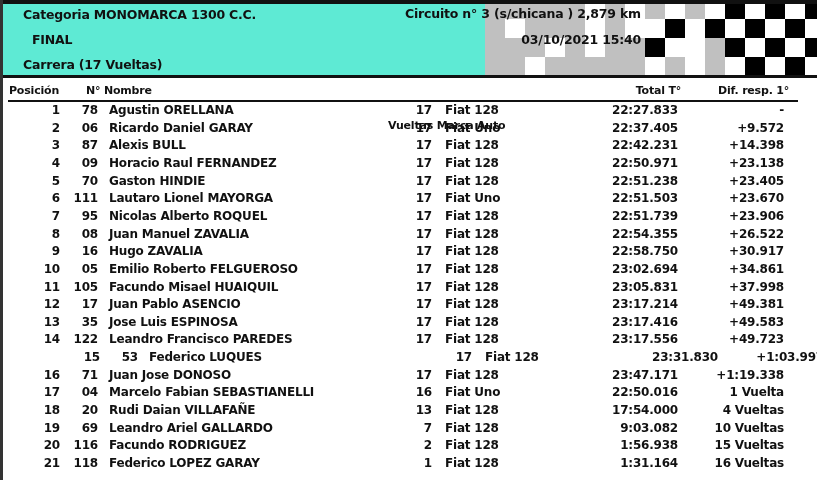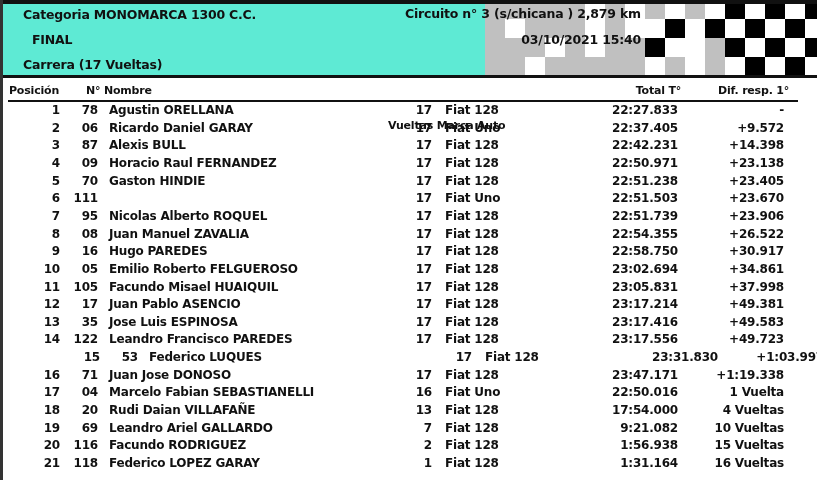--- a/index.html
+++ b/index.html
@@ -166,20 +166,21 @@
       <span class="c-num">70</span>
       <span class="c-name">Gaston  HINDIE</span>
       <span class="c-laps">17</span>
       <span class="c-car">Fiat 128</span>
       <span class="c-time">22:51.238</span>
       <span class="c-diff">+23.405</span>
     </div>
     <div class="row" style="top: 191.25px;">
       <span class="c-pos">6</span>
       <span class="c-num">111</span>
+      <span class="c-name">Lautaro Lionel  MAYORGA</span>
       <span class="c-laps">17</span>
       <span class="c-car">Fiat Uno</span>
       <span class="c-time">22:51.503</span>
       <span class="c-diff">+23.670</span>
     </div>
     <div class="row" style="top: 208.9px;">
       <span class="c-pos">7</span>
       <span class="c-num">95</span>
       <span class="c-name">Nicolas Alberto  ROQUEL</span>
       <span class="c-laps">17</span>
@@ -192,21 +193,21 @@
       <span class="c-num">08</span>
       <span class="c-name">Juan Manuel  ZAVALIA</span>
       <span class="c-laps">17</span>
       <span class="c-car">Fiat 128</span>
       <span class="c-time">22:54.355</span>
       <span class="c-diff">+26.522</span>
     </div>
     <div class="row" style="top: 244.2px;">
       <span class="c-pos">9</span>
       <span class="c-num">16</span>
-      <span class="c-name">Hugo  PAREDES</span>
+      <span class="c-name">Hugo  ZAVALIA</span>
       <span class="c-laps">17</span>
       <span class="c-car">Fiat 128</span>
       <span class="c-time">22:58.750</span>
       <span class="c-diff">+30.917</span>
     </div>
     <div class="row" style="top: 261.85px;">
       <span class="c-pos">10</span>
       <span class="c-num">05</span>
       <span class="c-name">Emilio Roberto FELGUEROSO</span>
       <span class="c-laps">17</span>
@@ -285,21 +286,21 @@
       <span class="c-car">Fiat 128</span>
       <span class="c-time">17:54.000</span>
       <span class="c-diff">4 Vueltas</span>
     </div>
     <div class="row" style="top: 420.7px;">
       <span class="c-pos">19</span>
       <span class="c-num">69</span>
       <span class="c-name">Leandro Ariel  GALLARDO</span>
       <span class="c-laps">7</span>
       <span class="c-car">Fiat 128</span>
-      <span class="c-time">9:21.082</span>
+      <span class="c-time">9:03.082</span>
       <span class="c-diff">10 Vueltas</span>
     </div>
     <div class="row" style="top: 438.35px;">
       <span class="c-pos">20</span>
       <span class="c-num">116</span>
       <span class="c-name">Facundo  RODRIGUEZ</span>
       <span class="c-laps">2</span>
       <span class="c-car">Fiat 128</span>
       <span class="c-time">1:56.938</span>
       <span class="c-diff">15 Vueltas</span>

